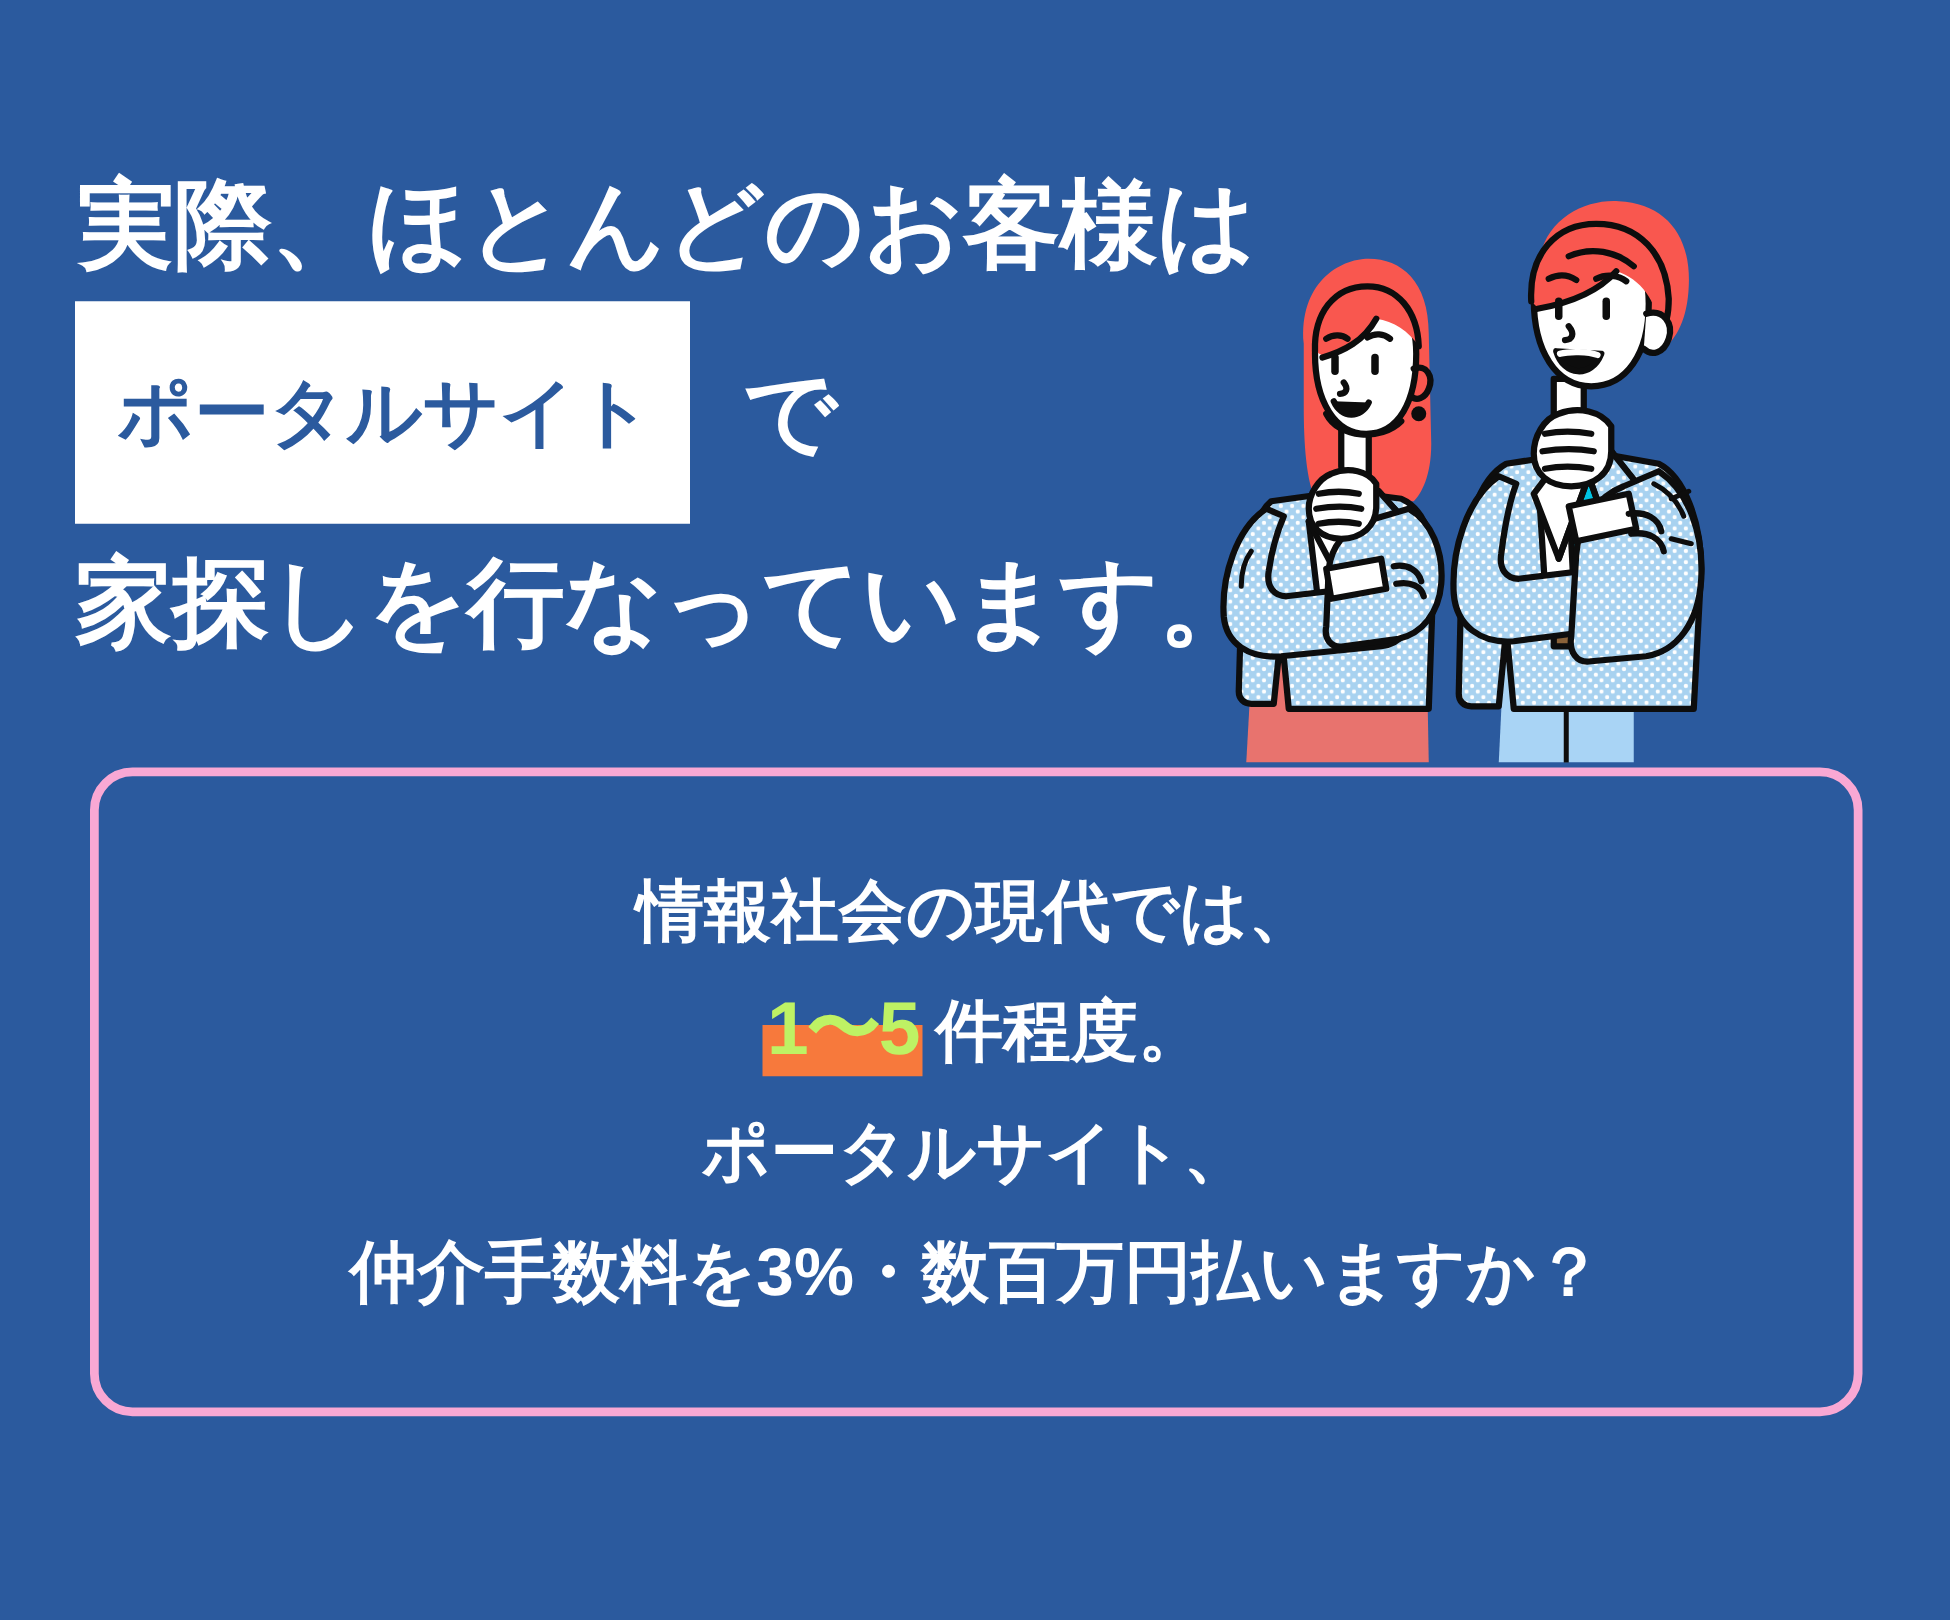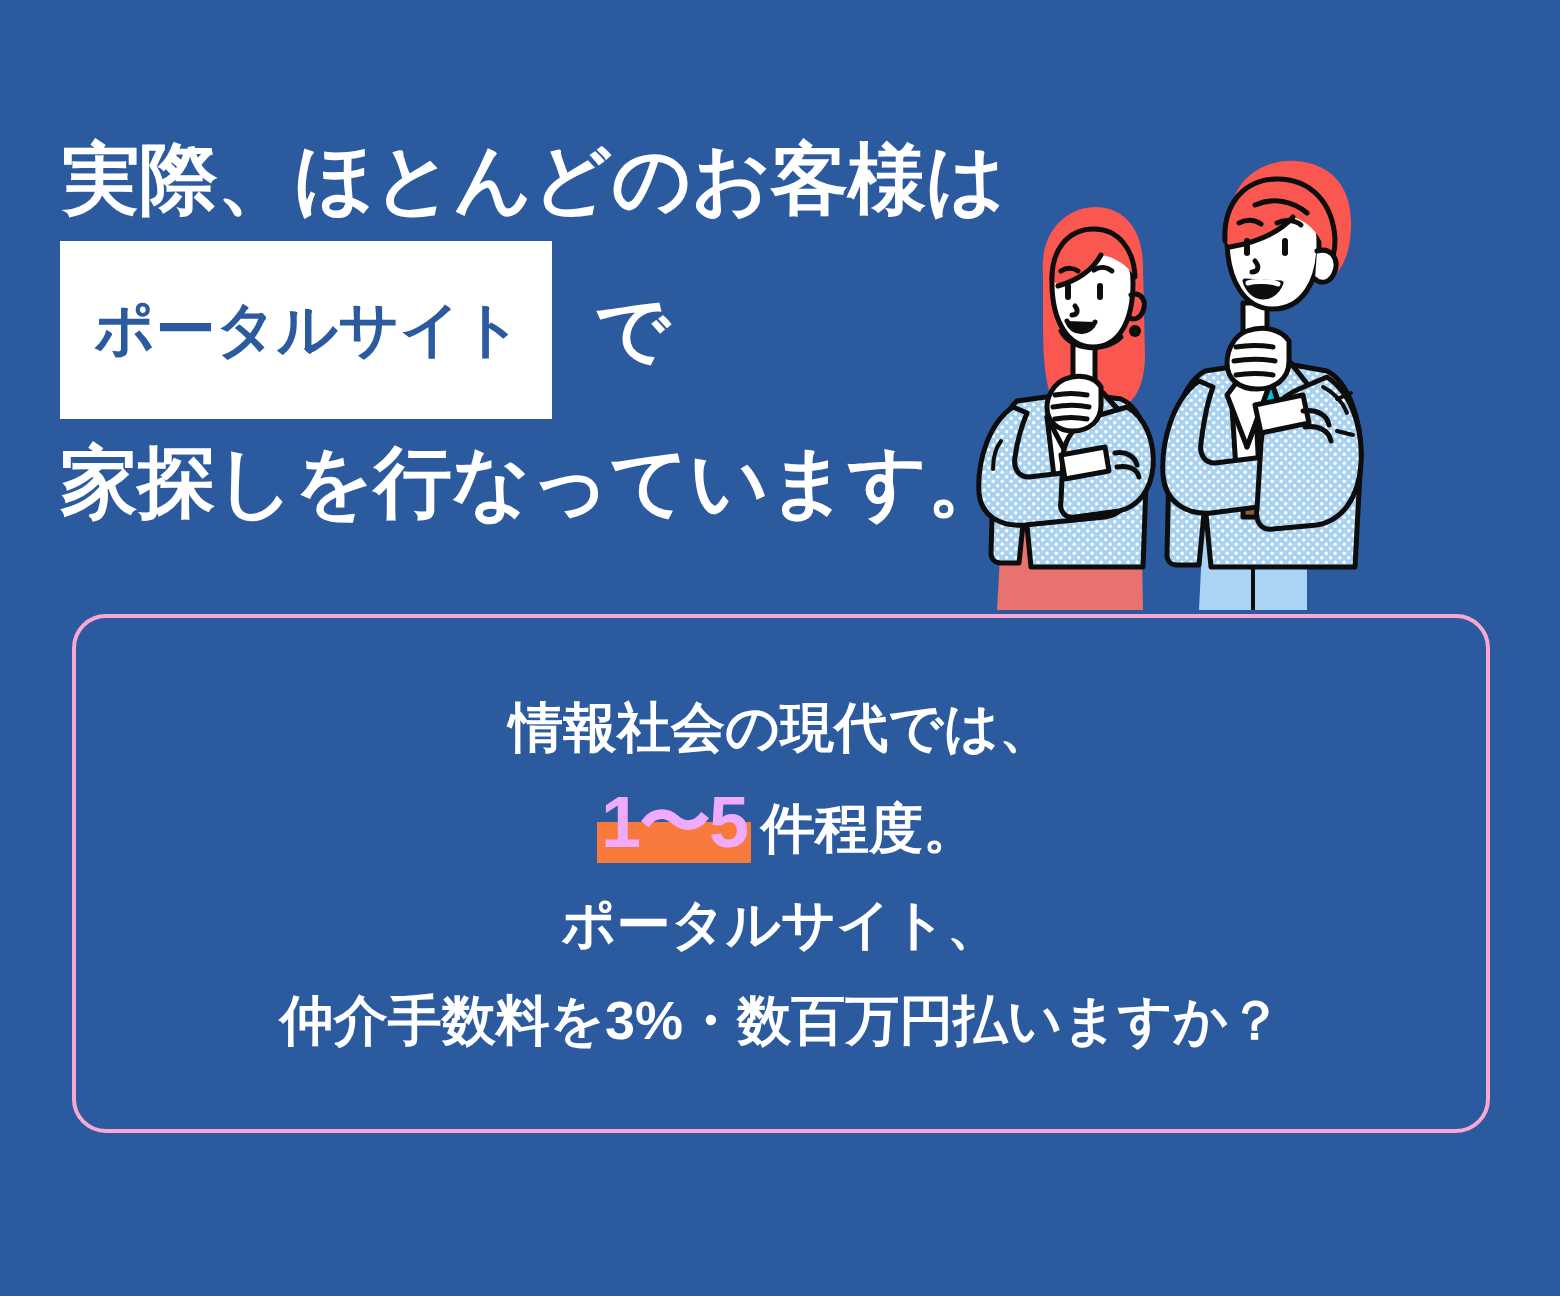--- a/index.html
+++ b/index.html
@@ -74,21 +74,21 @@
   }
   #illustration svg { display: block; width: 100%; height: 100%; }
 
   
   #panel {
     position: absolute;
     left: 72px;
     top: 614px;
     width: 1418px;
     height: 519px;
-    border: 4px solid #f9a8d4;
+    border: 7px solid #f9a8d4;
     border-radius: 34px;
     box-sizing: border-box;
     display: flex;
     flex-direction: column;
     align-items: center;
     justify-content: center;
   }
   .panel-line {
     color: #ffffff;
     font-size: 54px;
@@ -113,25 +113,25 @@
     left: 0;
     right: 0;
     bottom: -4px;
     height: 41px;
     background: #f7793c;
     z-index: 0;
   }
   .big-num {
     position: relative;
     z-index: 1;
-    font-size: 72px;
+    font-size: 60px;
     font-weight: 700;
     line-height: 0.86;
     letter-spacing: -2px;
-    color: #f0abfc;
+    color: #bef264;
     display: inline-block;
   }
 </style>
 </head>
 <body>
 
 <div id="stage">
 
   <div id="headline">
 

